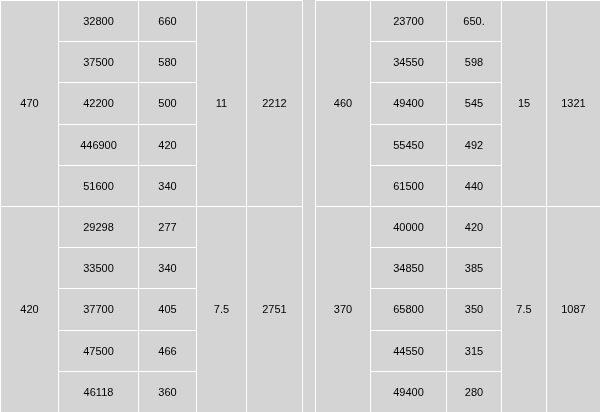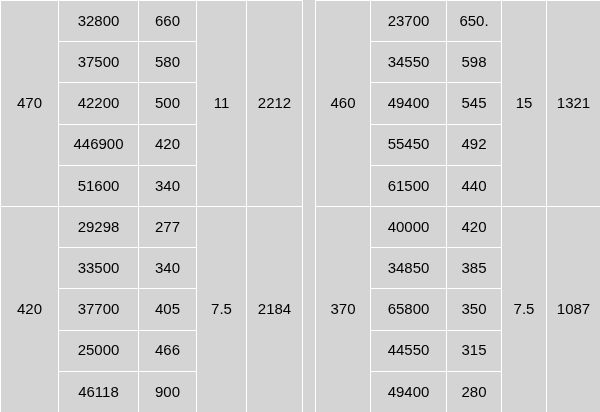--- a/index.html
+++ b/index.html
@@ -33,21 +33,21 @@
   .pane-right { width: 285px; }
 
   table.grid {
     border-collapse: collapse;
     table-layout: fixed;
     width: 100%;
     height: 100%;
   }
   table.grid td {
     border: 1px solid #ffffff;
-    font-size: 15px;
+    font-size: 11px;
     color: #000000;
     text-align: center;
     vertical-align: middle;
     background: #d4d4d4;
     padding: 0;
     line-height: 1.1;
   }
   td.white {
     background: #ffffff;
   }
@@ -105,37 +105,37 @@
           <tr class="rowh">
             <td>51600</td>
             <td>340</td>
           </tr>
 
           <tr class="rowh">
             <td rowspan="5" class="white">420</td>
             <td class="white">29298</td>
             <td class="white">277</td>
             <td rowspan="5" class="white">7.5</td>
-            <td rowspan="5" class="white">2184</td>
+            <td rowspan="5" class="white">2751</td>
           </tr>
           <tr class="rowh">
             <td class="white">33500</td>
             <td class="white">340</td>
           </tr>
           <tr class="rowh">
             <td class="white">37700</td>
             <td class="white">405</td>
           </tr>
           <tr class="rowh">
-            <td class="white">25000</td>
+            <td class="white">47500</td>
             <td class="white">466</td>
           </tr>
           <tr class="rowh">
             <td class="white">46118</td>
-            <td class="white">900</td>
+            <td class="white">360</td>
           </tr>
 
         </tbody>
       </table>
     </div>
 
     <div class="gap"></div>
 
     <div class="pane pane-right">
       <table class="grid">

